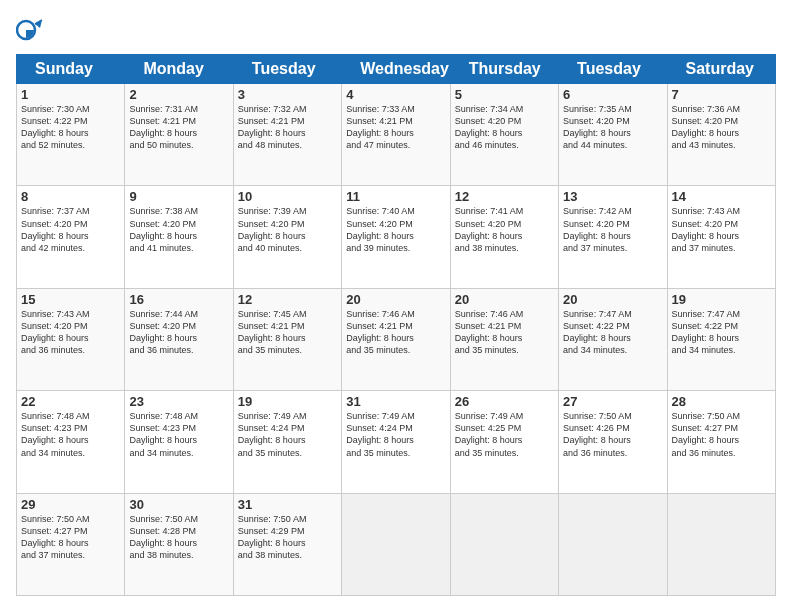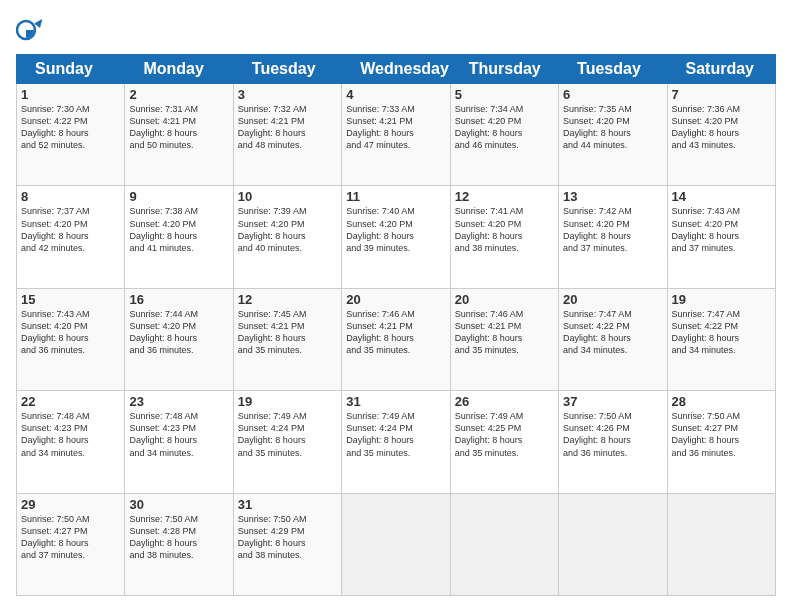--- a/index.html
+++ b/index.html
@@ -240,21 +240,21 @@
           </td>
           <td>
             <span class="day-num">31</span>
             <div class="cell-text">Sunrise: 7:49 AM<br>Sunset: 4:24 PM<br>Daylight: 8 hours<br>and 35 minutes.</div>
           </td>
           <td>
             <span class="day-num">26</span>
             <div class="cell-text">Sunrise: 7:49 AM<br>Sunset: 4:25 PM<br>Daylight: 8 hours<br>and 35 minutes.</div>
           </td>
           <td>
-            <span class="day-num">37</span>
+            <span class="day-num">27</span>
             <div class="cell-text">Sunrise: 7:50 AM<br>Sunset: 4:26 PM<br>Daylight: 8 hours<br>and 36 minutes.</div>
           </td>
           <td>
             <span class="day-num">28</span>
             <div class="cell-text">Sunrise: 7:50 AM<br>Sunset: 4:27 PM<br>Daylight: 8 hours<br>and 36 minutes.</div>
           </td>
         </tr>
         <tr>
           <td>
             <span class="day-num">29</span>

